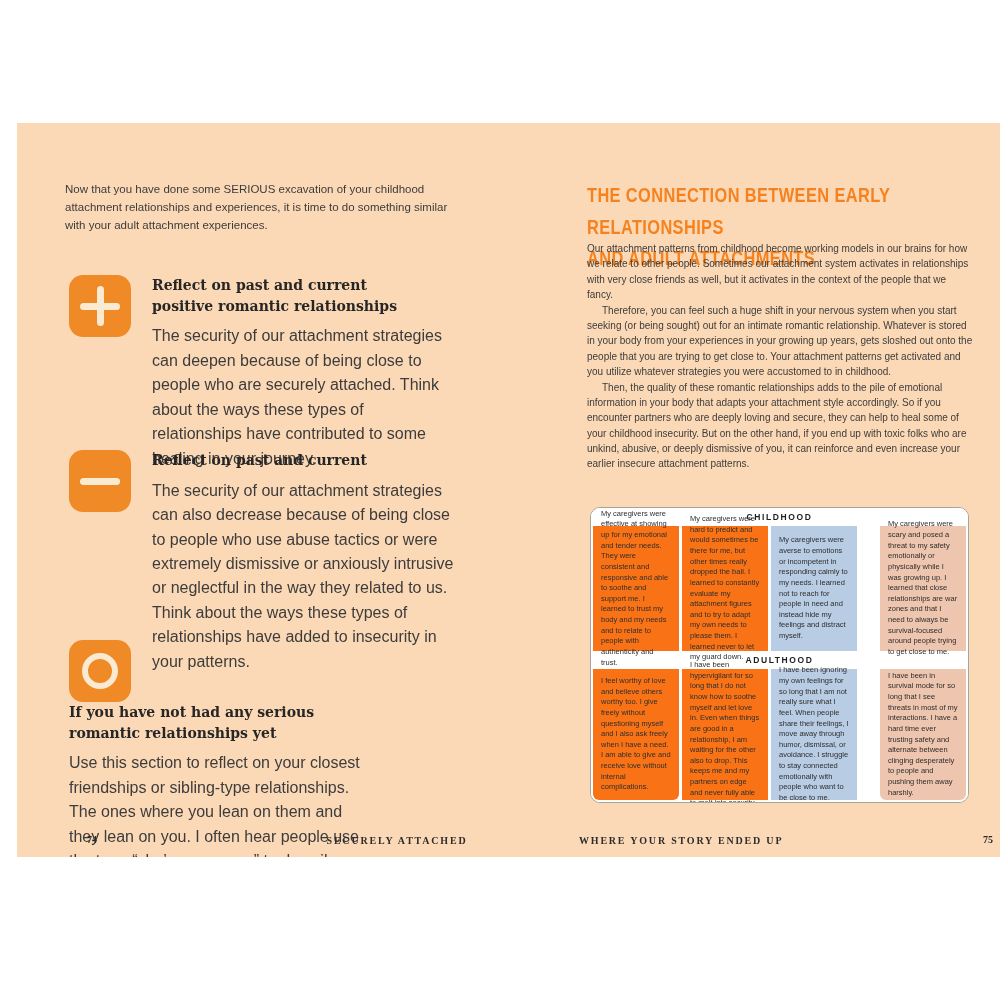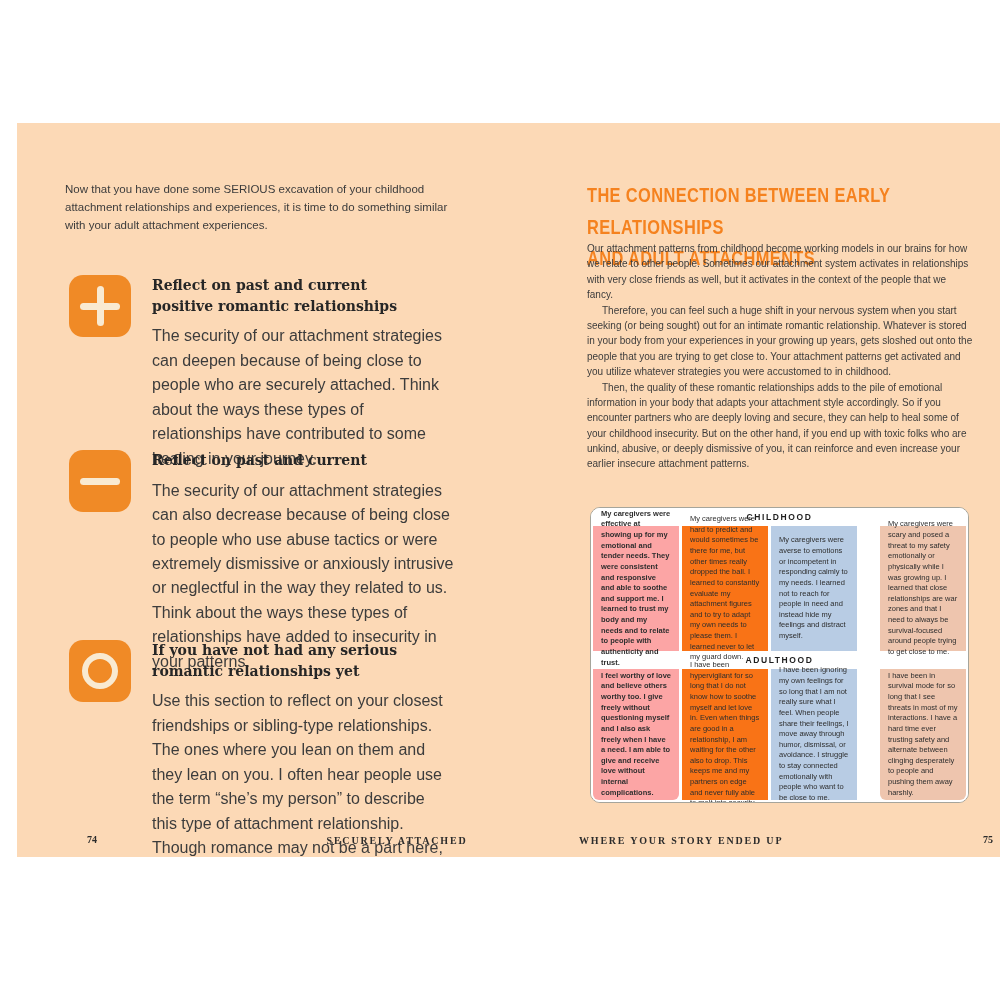--- a/index.html
+++ b/index.html
@@ -11,21 +11,21 @@
   .abs { position:absolute; }
 
   
   .intro {
     left:48px; top:58px; width:394px;
     font-size:11.5px; line-height:1.55; color:#3c3c3c;
   }
   .section { left:52px; width:405px; display:flex; align-items:flex-start; }
   .sec-1 { top:152px; }
   .sec-2 { top:327px; }
-  .sec-3 { top:517px; }
+  .sec-3 { top:517px;flex-direction:column; }
   .icon-tile {
     width:62px; height:62px; flex:0 0 62px; background:#f08a26; border-radius:14px;
     position:relative; margin-right:21px;
   }
   .bar-h, .bar-v { position:absolute; background:#f9ead1; border-radius:4px; }
   .bar-h { width:40px; height:7px; left:11px; top:27.5px; }
   .bar-v { width:7px; height:40px; left:27.5px; top:11px; }
   .ring {
     position:absolute; width:36px; height:36px; left:13px; top:13px;
     border:6.5px solid #f9ead1; border-radius:50%;
@@ -64,21 +64,21 @@
     font-size:8.5px; font-weight:bold; letter-spacing:1.6px; color:#1e1e1e;
     background:#ffffff;
   }
   .cellrow { display:flex; gap:3px; padding:0 2px; background:#ffffff; }
   .cellrow.row-child { height:125px; padding-bottom:0; }
   .cellrow.row-adult { height:133px; padding-bottom:2px; }
   .cell {
     flex:1 1 0; display:flex; align-items:center;
     padding:5px 8px; font-size:7.5px; line-height:1.42; color:#2e2e2e;
   }
-  .c-green  { background:#fca5a5;font-weight:bold; }
+  .c-green  { background:#f97316; }
   .c-peach  { background:#f97316; }
   .c-blue   { background:#b8cce4;align-items:center; }
   .c-salmon { background:#eec5ae;margin-left:20px; }
   .row-adult .c-green  { border-radius:0 0 6px 6px;justify-content:center; }
   .row-adult .c-salmon { border-radius:0 0 6px 6px; }
 
   
   .pgnum {
     top:711px; font-size:10px; font-weight:bold; color:#2c2c2c;
     font-family:"Liberation Serif", serif;

